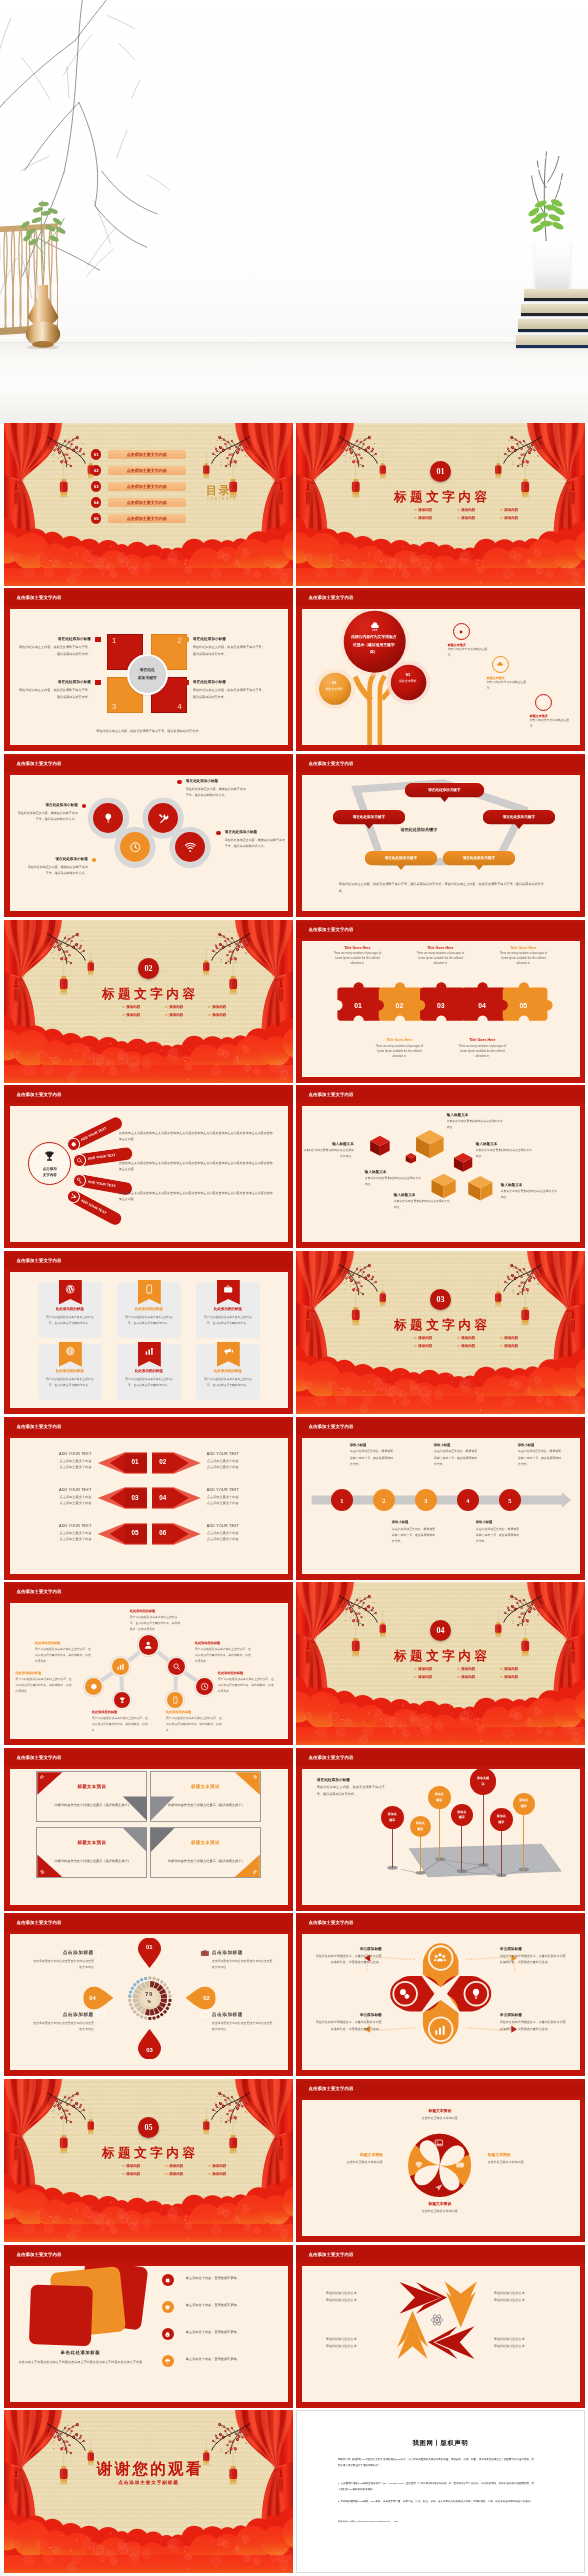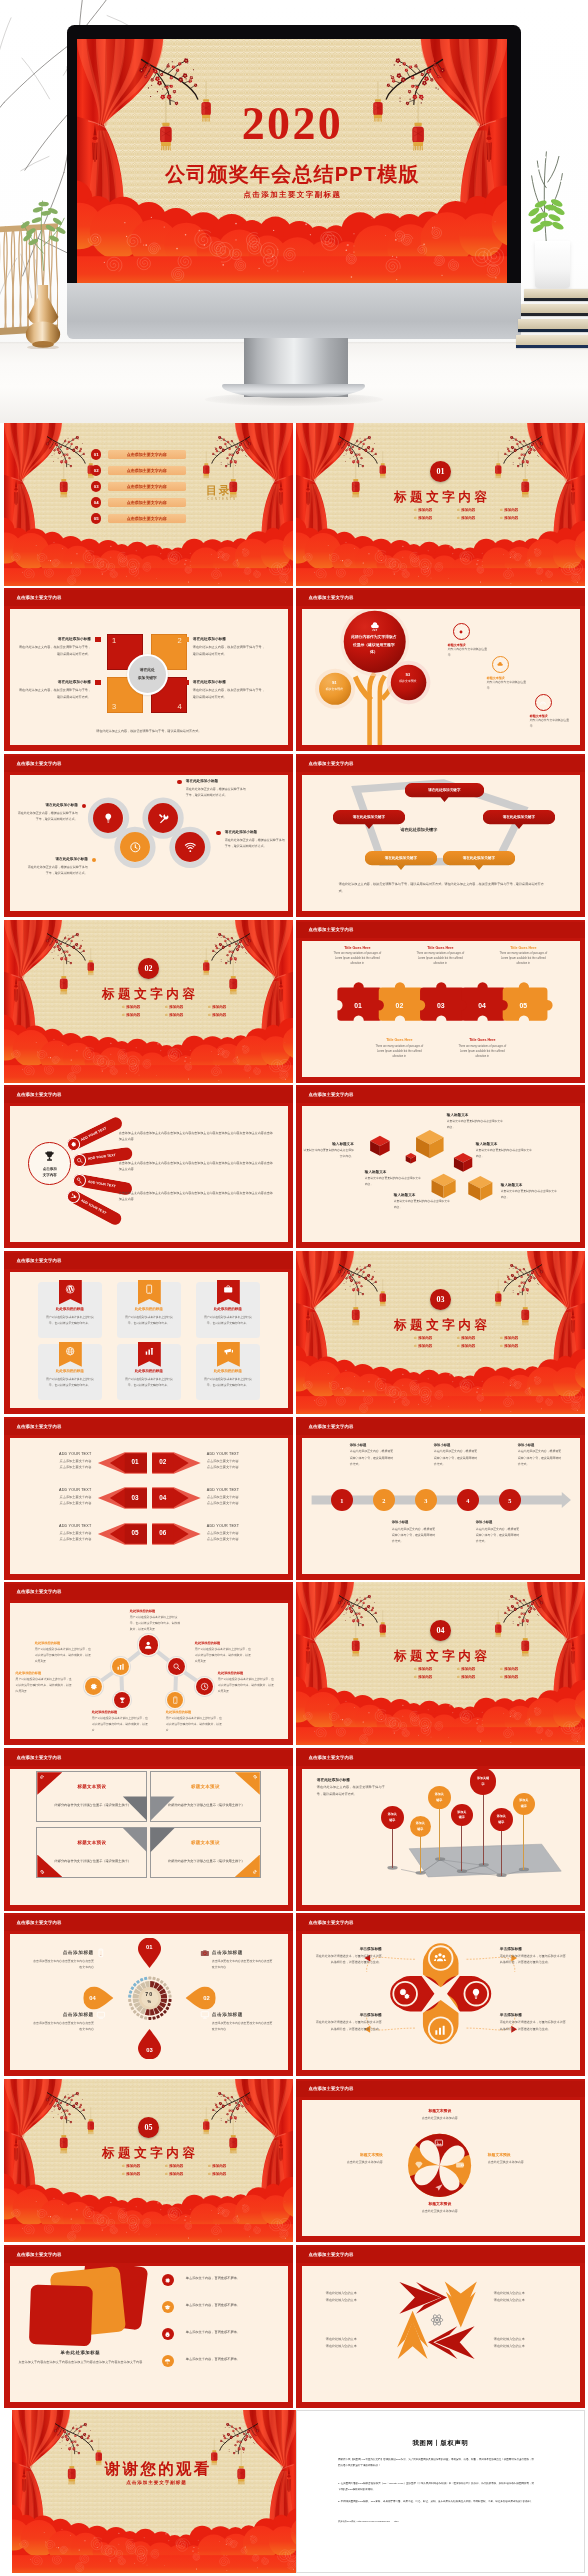--- a/index.html
+++ b/index.html
@@ -972,40 +972,20 @@
             <circle cx="30" cy="36" r="1.8"></circle>
             <circle cx="52" cy="24" r="1.8"></circle>
             <circle cx="64" cy="40" r="1.8"></circle>
             <circle cx="24" cy="54" r="1.8"></circle>
             <circle cx="70" cy="58" r="1.8"></circle>
             <circle cx="42" cy="16" r="1.8"></circle>
           </g>
         </svg>
   <div class="pot"></div>
       </div>
- <div class="mon">
-  <div class="mon-bez"></div>
-  <div class="mon-scr">
-          <div class="fest">
-<svg viewBox="0 0 503 283" width="430" height="244" preserveAspectRatio="none" style="position:absolute;left:0;top:0">
-              <rect width="503" height="283" fill="url(#sgC)"></rect>
-              <use href="#festbg"></use>
-            </svg>
-<div style="position:absolute;inset:0">
- <div class="cv-year">2020</div>
- <div class="cv-title">公司颁奖年会总结PPT模版</div>
- <div class="cv-sub">点击添加主要文字副标题</div>
-</div>
-          </div>
-        </div>
-  <div class="mon-chin"></div>
-  <div class="mon-neck"></div>
-  <div class="mon-foot"></div>
-  <div class="mon-sh"></div>
-      </div>
  <div class="books">
         <div class="bk" style="left:8px;top:0px;width:68px;height:11.5px;background:linear-gradient(180deg,#ece3cf 0%,#cfc3a6 74%,#20252c 76%,#20252c 100%);box-shadow:0 0.6px 1.2px rgba(0,0,0,.14)"></div>
         <div class="bk" style="left:4.6px;top:15px;width:71px;height:11.5px;background:linear-gradient(180deg,#eae1cc 0%,#cec2a5 74%,#23252b 76%,#23252b 100%);box-shadow:0 0.6px 1.2px rgba(0,0,0,.14)"></div>
         <div class="bk" style="left:2.3px;top:30px;width:74px;height:12.6px;background:linear-gradient(180deg,#e9e0cb 0%,#cdc1a4 74%,#17273e 76%,#17273e 100%);box-shadow:0 0.6px 1.2px rgba(0,0,0,.14)"></div>
         <div class="bk" style="left:0px;top:46px;width:76px;height:12.6px;background:linear-gradient(180deg,#eee5d1 0%,#d2c6a9 74%,#1b3057 76%,#1b3057 100%);box-shadow:0 0.6px 1.2px rgba(0,0,0,.14)"></div>
       </div>
 </div>
     <div class="slide" style="left:4px;top:423px">
       <div class="fest">
 <svg viewBox="0 0 503 283" width="289" height="163" preserveAspectRatio="none" style="position:absolute;left:0;top:0">
@@ -2425,21 +2405,21 @@
 <div style="font-size:3.1px;color:#5d5854;line-height:2.2">请在此处输入您的文本</div>
 <div style="font-size:3.1px;color:#5d5854;line-height:2.2">请在此处输入您的文本</div>
           </div>
 <div style="position:absolute;left:192px;top:70px;width:61px">
 <div style="font-size:3.1px;color:#5d5854;line-height:2.2">请在此处输入您的文本</div>
 <div style="font-size:3.1px;color:#5d5854;line-height:2.2">请在此处输入您的文本</div>
           </div>
         </div>
 </div>
     </div>
-    <div class="slide" style="left:12px;top:2410px">
+    <div class="slide" style="left:4px;top:2410px">
       <div class="fest">
 <svg viewBox="0 0 503 283" width="289" height="163" preserveAspectRatio="none" style="position:absolute;left:0;top:0">
           <rect width="503" height="283" fill="url(#sg)"></rect>
           <use href="#festbg"></use>
         </svg>
 <div style="position:absolute;inset:0">
 <div class="sec-title" style="top:49px;font-size:15.5px;letter-spacing:2.3px">谢谢您的观看</div>
 <div style="position:absolute;left:0;top:70px;width:100%;text-align:center;font-size:4.6px;font-weight:bold;color:#c2150c;letter-spacing:0.9px">点击添加主要文字副标题</div>
 </div>
       </div>

